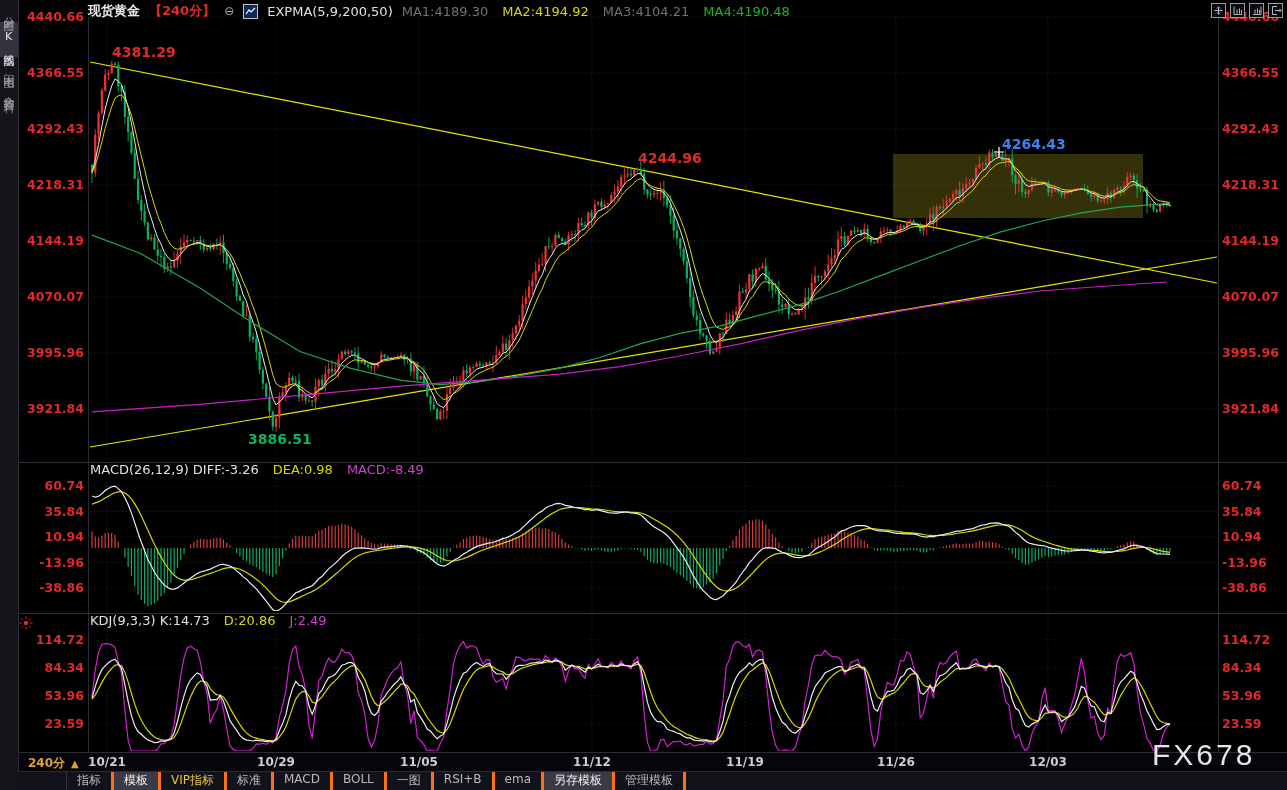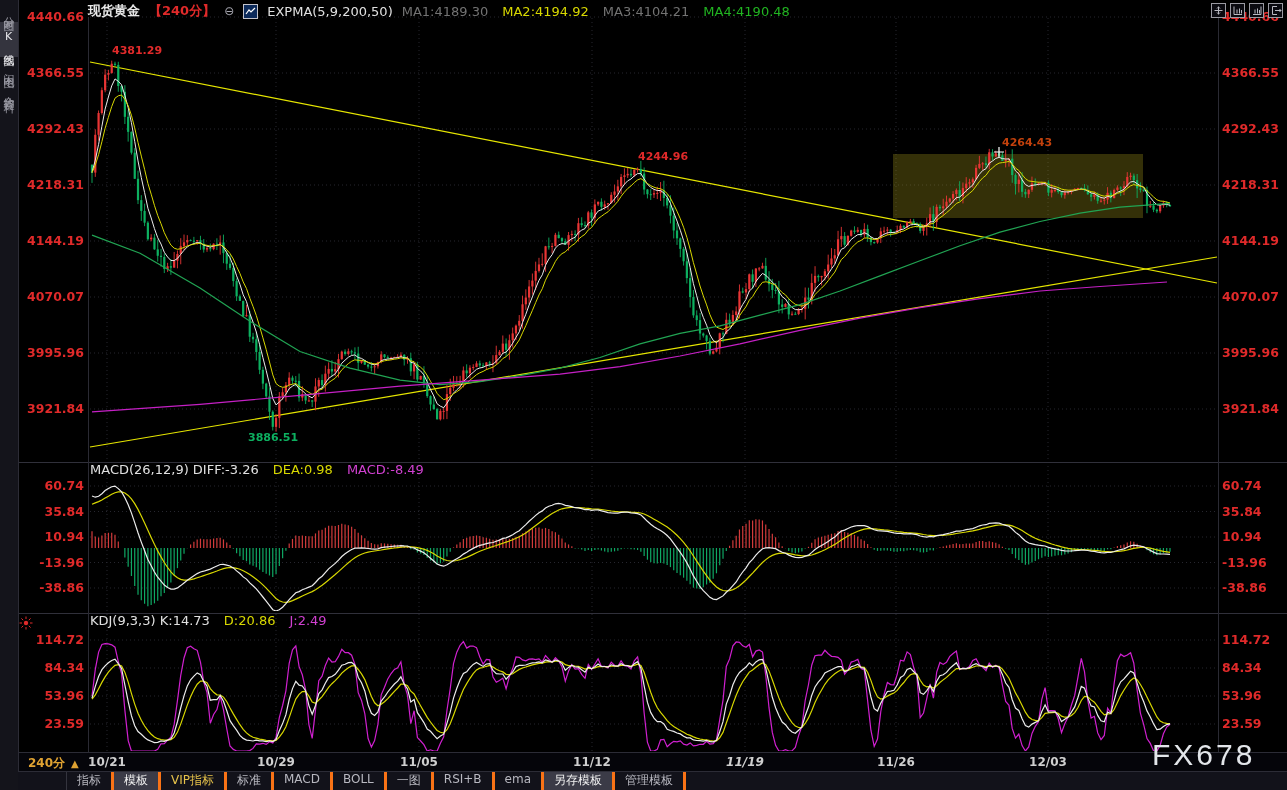--- a/index.html
+++ b/index.html
@@ -25,21 +25,21 @@
   .wicon{width:13px;height:13px;border:1px solid #9a9aa2;display:flex;align-items:center;
          justify-content:center;background:#0a0a10;cursor:pointer;}
   
   .ylab{position:absolute;font-size:12.5px;font-weight:bold;color:#e02a2a;height:14px;line-height:14px;}
   .ylab.l{left:22px;width:62px;text-align:right;}
   .ylab.r{left:1222px;width:64px;text-align:left;}
   
   .panel-hd{position:absolute;left:90px;height:16px;font-size:13px;display:flex;gap:14px;
             white-space:nowrap;z-index:2;}
   
-  .anno{position:absolute;font-size:11px;font-weight:bold;z-index:2;}
+  .anno{position:absolute;font-size:14px;font-weight:bold;z-index:2;}
   
   #axis-row{position:absolute;left:18px;top:752px;width:1269px;height:19px;background:#05050a;
             border-top:1px solid #2c2c36;z-index:2;padding-left:19px;}
   #period-chip{position:absolute;left:10px;top:2px;color:#dfa232;font-size:12px;font-weight:bold;}
   #period-chip i{font-style:normal;font-size:10px;margin-left:6px;}
   .dlab{position:absolute;top:2px;width:48px;text-align:center;color:#cfcfcf;
         font-size:12px;font-weight:bold;}
   
   #watermark{position:absolute;left:1152px;top:738px;color:#e3e6ea;font-size:30px;
              letter-spacing:3px;z-index:5;font-family:"Liberation Sans",sans-serif;}
@@ -1205,40 +1205,40 @@
     </div>
   <div class="panel-hd" id="kdj-header" style="top:613px;">
       <span style="color: rgb(224, 224, 224);">KDJ(9,3,3) K:14.73</span>
       <span style="color: rgb(216, 216, 0);">D:20.86</span>
       <span style="color: rgb(208, 64, 208);">J:2.49</span>
     </div>
 
   <div id="annotations">
       <div class="anno" style="left: 112px; top: 44px; color: rgb(224, 42, 42);">4381.29</div>
       <div class="anno" style="left: 638px; top: 150px; color: rgb(224, 42, 42);">4244.96</div>
-      <div class="anno" style="left: 1002px; top: 136px; color: #c2410c;">4264.43</div>
+      <div class="anno" style="left: 1002px; top: 136px; color: #3b82f6;">4264.43</div>
       <div class="anno" style="left: 248px; top: 431px; color: rgb(13, 176, 96);">3886.51</div>
     </div>
 
   <div id="burst">
     <svg width="16" height="16">
       <circle cx="8" cy="8" r="2.2" fill="#e02a2a"></circle>
       <g stroke="#e02a2a" stroke-width="1">
         <path d="M8 1.5v2.5M8 12v2.5M1.5 8h2.5M12 8h2.5M3.4 3.4l1.8 1.8M10.8 10.8l1.8 1.8M12.6 3.4l-1.8 1.8M5.2 10.8l-1.8 1.8"></path>
       </g>
     </svg>
   </div>
 
   <div id="axis-row">
     <span id="period-chip"><b>240分</b><i>▲</i></span>
   <div class="dlab" style="left: 65px;">10/21</div>
       <div class="dlab" style="left: 234px;">10/29</div>
       <div class="dlab" style="left: 377px;">11/05</div>
       <div class="dlab" style="left: 550px;">11/12</div>
-      <div class="dlab" style="left: 703px; font-style: italic;">11/19</div>
+      <div class="dlab" style="left: 703px;">11/19</div>
       <div class="dlab" style="left: 854px;">11/26</div>
       <div class="dlab" style="left: 1006px;">12/03</div>
     </div>
 
   <div id="watermark">FX678</div>
 
   <div id="toolbar">
       <div class="tb-item">指标</div>
       <div class="tb-item sel">模板</div>
       <div class="tb-item vip">VIP指标</div>

